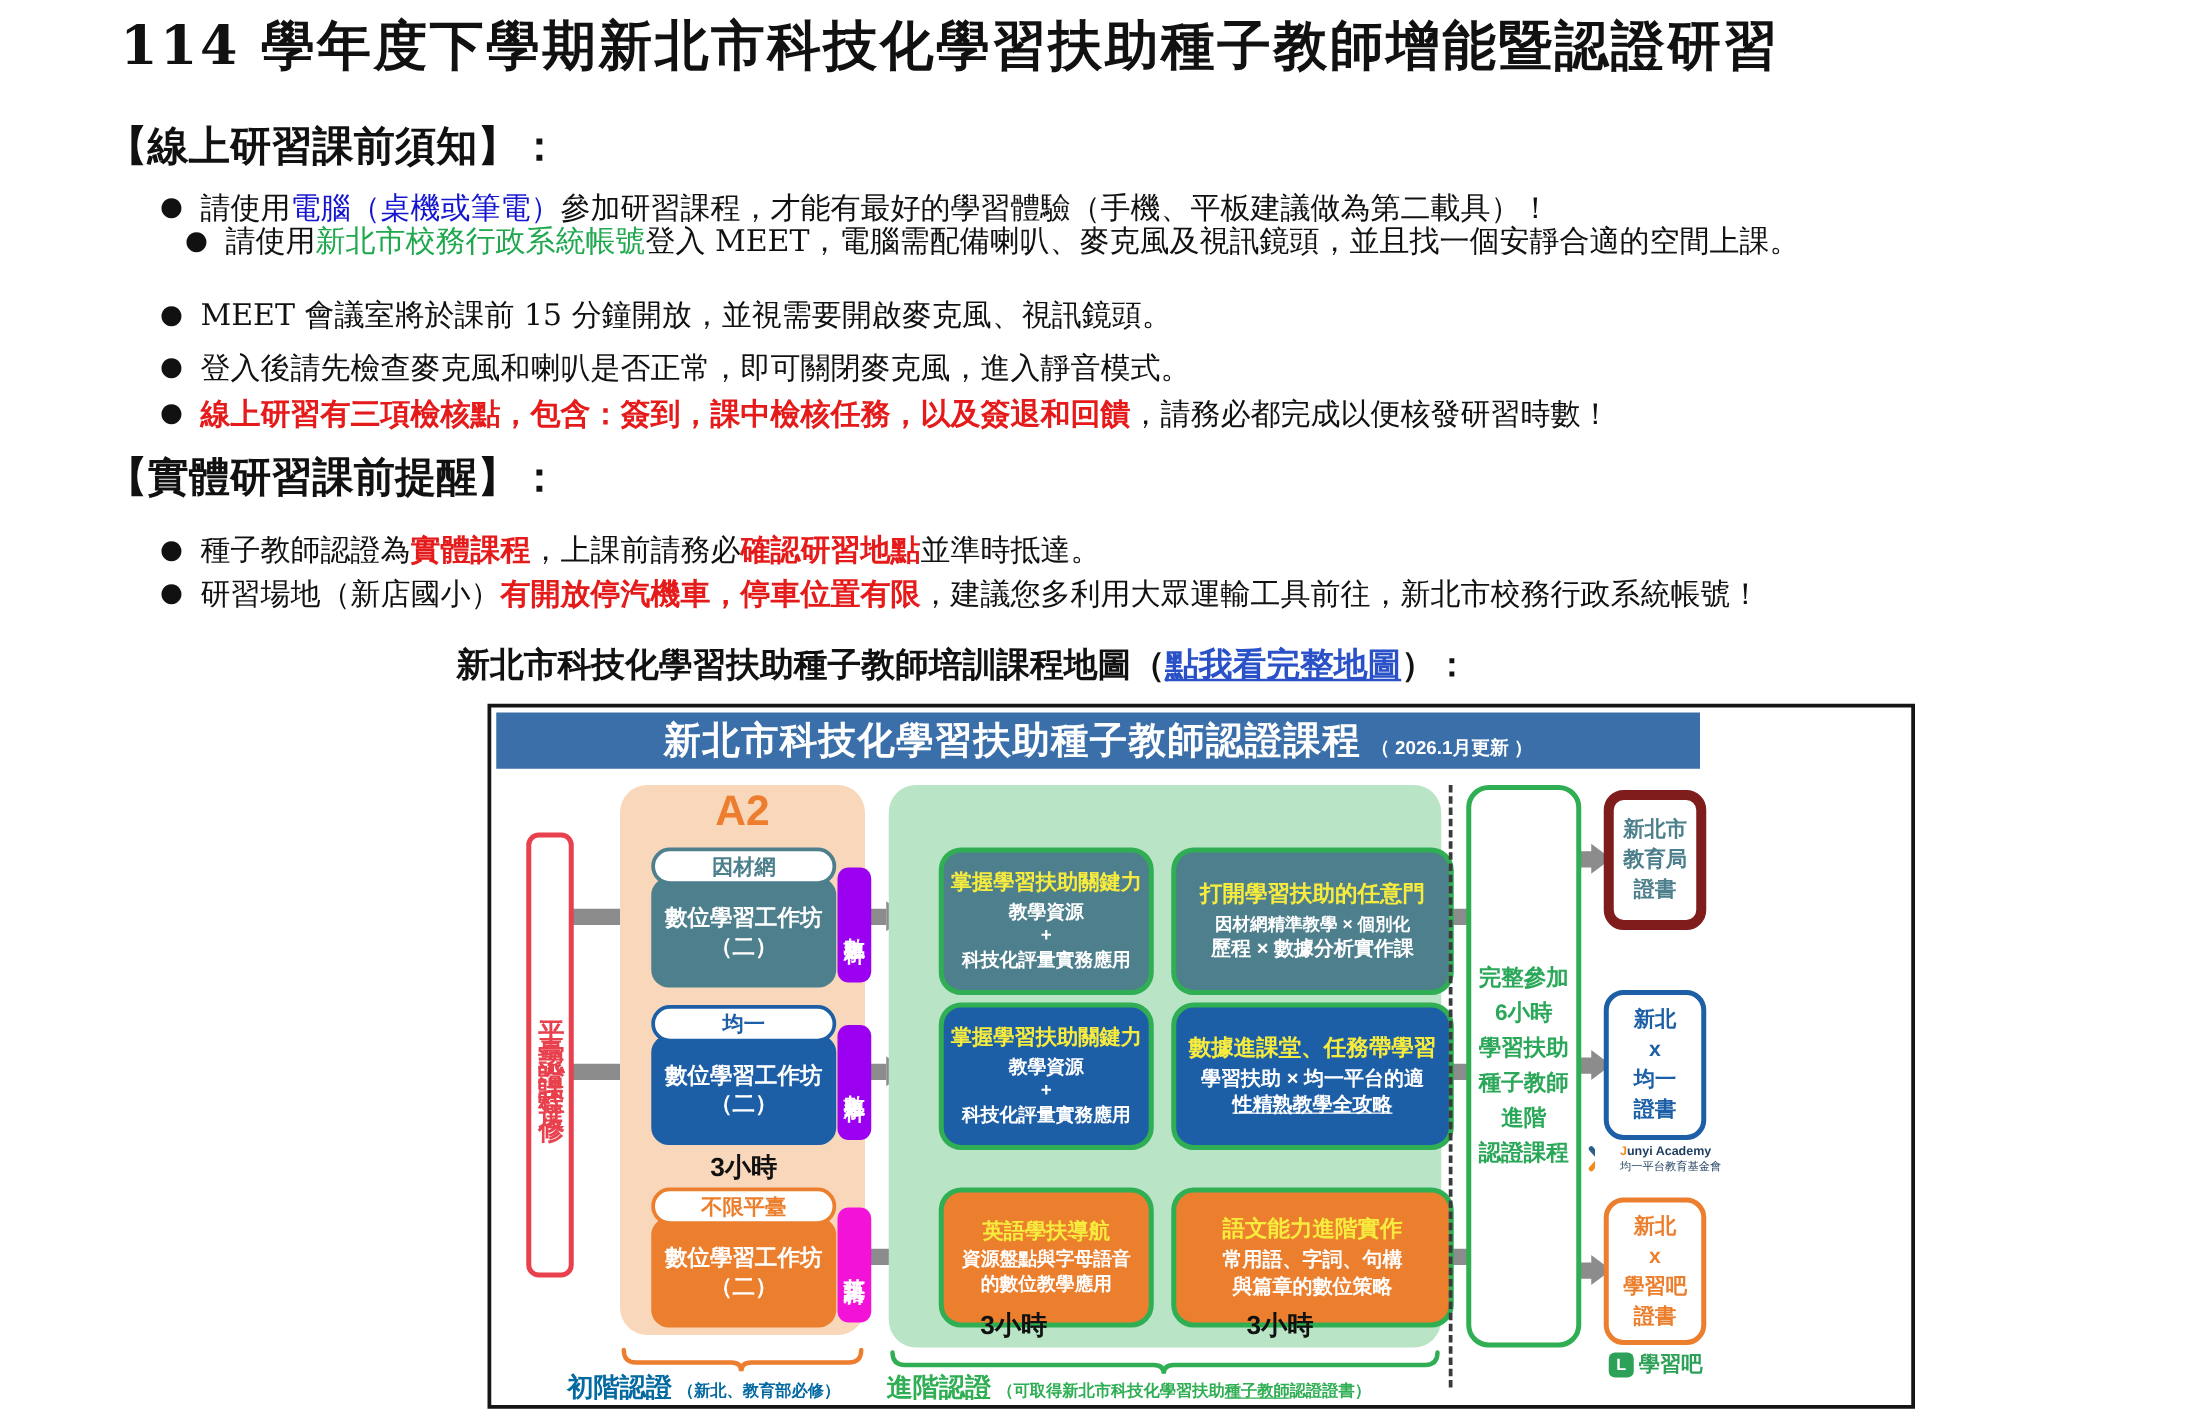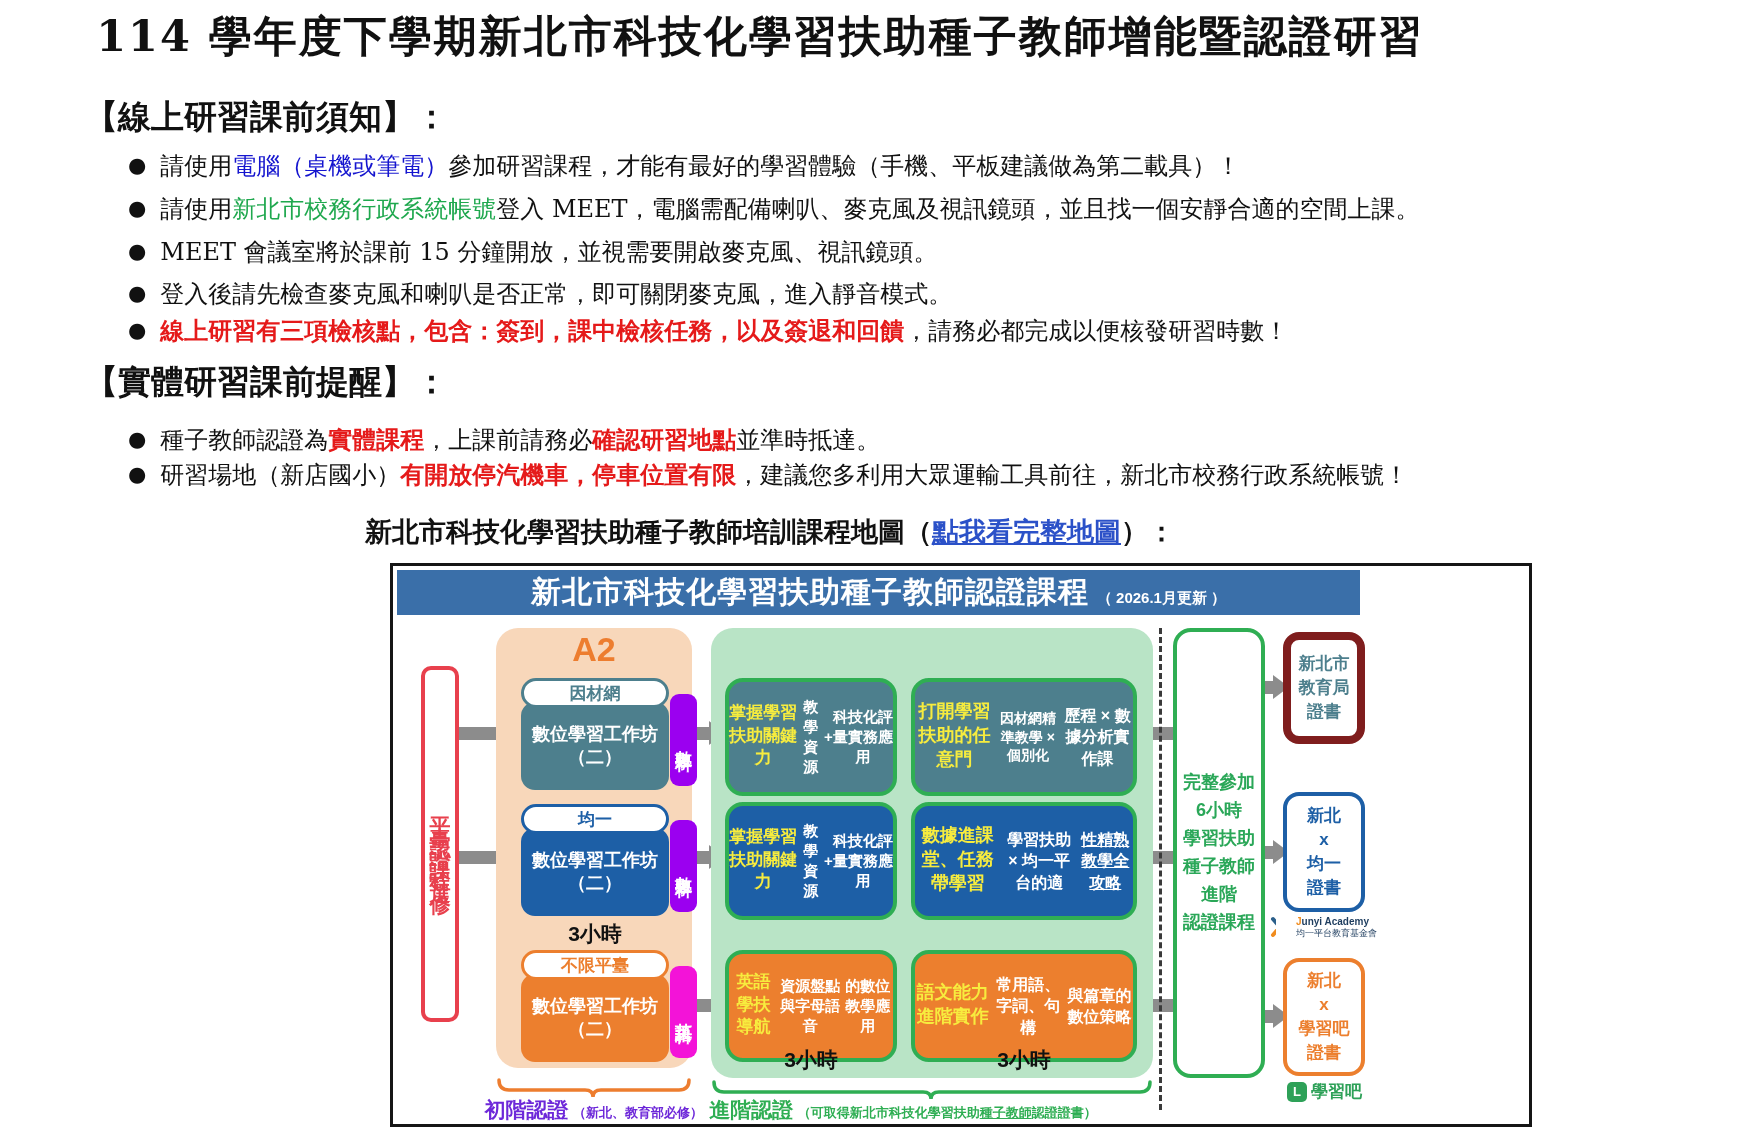--- a/index.html
+++ b/index.html
@@ -37,21 +37,21 @@
   .wshop{left:128px;width:148px;}
   .wpill{position:absolute;left:0;top:0;width:148px;height:30px;background:#fff;border-radius:16px;box-sizing:border-box;
     display:flex;align-items:center;justify-content:center;font-size:17px;font-weight:700;z-index:2;}
   .wbody{position:absolute;left:0;top:24px;width:148px;height:88px;border-radius:14px;color:#fff;font-size:18px;font-weight:700;
     display:flex;flex-direction:column;align-items:center;justify-content:center;line-height:1.3;z-index:1;}
   .tag{position:absolute;width:27px;height:92px;border-radius:9px;color:#fff;display:flex;align-items:center;justify-content:center;z-index:3;}
   .tag span{writing-mode:vertical-rl;font-size:17px;font-weight:700;letter-spacing:2px;}
   .hours{font-size:21px;font-weight:700;color:#111;text-align:center;}
 
   .course{border:4px solid #2fae53;border-radius:18px;box-sizing:border-box;color:#fff;
-    display:flex;flex-direction:row;align-items:center;justify-content:center;text-align:center;line-height:1.32;}
+    display:flex;flex-direction:column;align-items:center;justify-content:center;text-align:center;line-height:1.32;margin-left:26px;}
   .course .ct{color:#f7ec3e;font-weight:700;font-size:17px;margin-bottom:2px;}
   .course .cl{font-size:15px;font-weight:700;}
   .bg-teal{background:#4d7f8d;}
   .bg-blue{background:#1d5fa6;}
   .bg-orange{background:#ec7f2e;}
 
   .dashline{left:766px;top:62px;height:482px;width:0;border-left:3px dashed #3a3a3a;}
   .complete{left:780px;top:62px;width:92px;height:450px;background:#fff;border:4px solid #2fae53;border-radius:18px;box-sizing:border-box;
     display:flex;flex-direction:column;align-items:center;justify-content:center;color:#2aa758;font-size:18px;font-weight:700;line-height:1.55;text-align:center;}
 
@@ -70,34 +70,34 @@
   .lmlogo .sq{width:20px;height:20px;background:#2ea158;border-radius:5px;color:#fff;font-size:13px;font-weight:700;display:flex;align-items:center;justify-content:center;}
   .lmlogo .nm{color:#2ea158;font-size:17px;font-weight:700;}
 
   .bar{position:absolute;height:13px;background:#8c8c8c;}
   .head{position:absolute;width:0;height:0;border-top:12px solid transparent;border-bottom:12px solid transparent;border-left:16px solid #8c8c8c;}
 
   .brace{position:absolute;}
   .blabel{position:absolute;white-space:nowrap;text-align:center;}
   .blabel .bb{font-size:21px;font-weight:700;}
   .blabel .bn{font-size:13px;font-weight:700;}
-  .c-orange{color:#6d28d9;text-align:right;}
+  .c-orange{color:#0369a1;}
   .c-green{color:#2fae53;}
   .u{text-decoration:underline;}
 </style>
 </head>
 <body>
 
 <div class="abs doc-title">114 學年度下學期新北市科技化學習扶助種子教師增能暨認證研習</div>
 
 <div class="abs sec-header" style="top:95px;">【線上研習課前須知】：</div>
 
 <div class="abs bullet" style="top:150px;"><span class="dot">●</span><span>請使用</span><span class="t-blue">電腦（桌機或筆電）</span><span>參加研習課程，才能有最好的學習體驗（手機、平板建議做為第二載具）！</span></div>
 
-<div class="abs bullet" style="top:193px;"><span class="dot">●</span><span>請使用</span><span class="t-green">新北市校務行政系統帳號</span><span>登入 MEET，電腦需配備喇叭、麥克風及視訊鏡頭，並且找一個安靜合適的空間上課。</span></div>
+<div class="abs bullet" style="top:177px;margin-left:20px;"><span class="dot">●</span><span>請使用</span><span class="t-green">新北市校務行政系統帳號</span><span>登入 MEET，電腦需配備喇叭、麥克風及視訊鏡頭，並且找一個安靜合適的空間上課。</span></div>
 
 <div class="abs bullet" style="top:236px;"><span class="dot">●</span><span>MEET 會議室將於課前 15 分鐘開放，並視需要開啟麥克風、視訊鏡頭。</span></div>
 
 <div class="abs bullet" style="top:278px;"><span class="dot">●</span><span>登入後請先檢查麥克風和喇叭是否正常，即可關閉麥克風，進入靜音模式。</span></div>
 
 <div class="abs bullet" style="top:315px;"><span class="dot">●</span><span class="t-red">線上研習有三項檢核點，包含：簽到，課中檢核任務，以及簽退和回饋</span><span>，請務必都完成以便核發研習時數！</span></div>
 
 <div class="abs sec-header" style="top:360px;">【實體研習課前提醒】：</div>
 
 <div class="abs bullet" style="top:424px;"><span class="dot">●</span><span>種子教師認證為</span><span class="t-red">實體課程</span><span>，上課前請務必</span><span class="t-red">確認研習地點</span><span>並準時抵達。</span></div>

